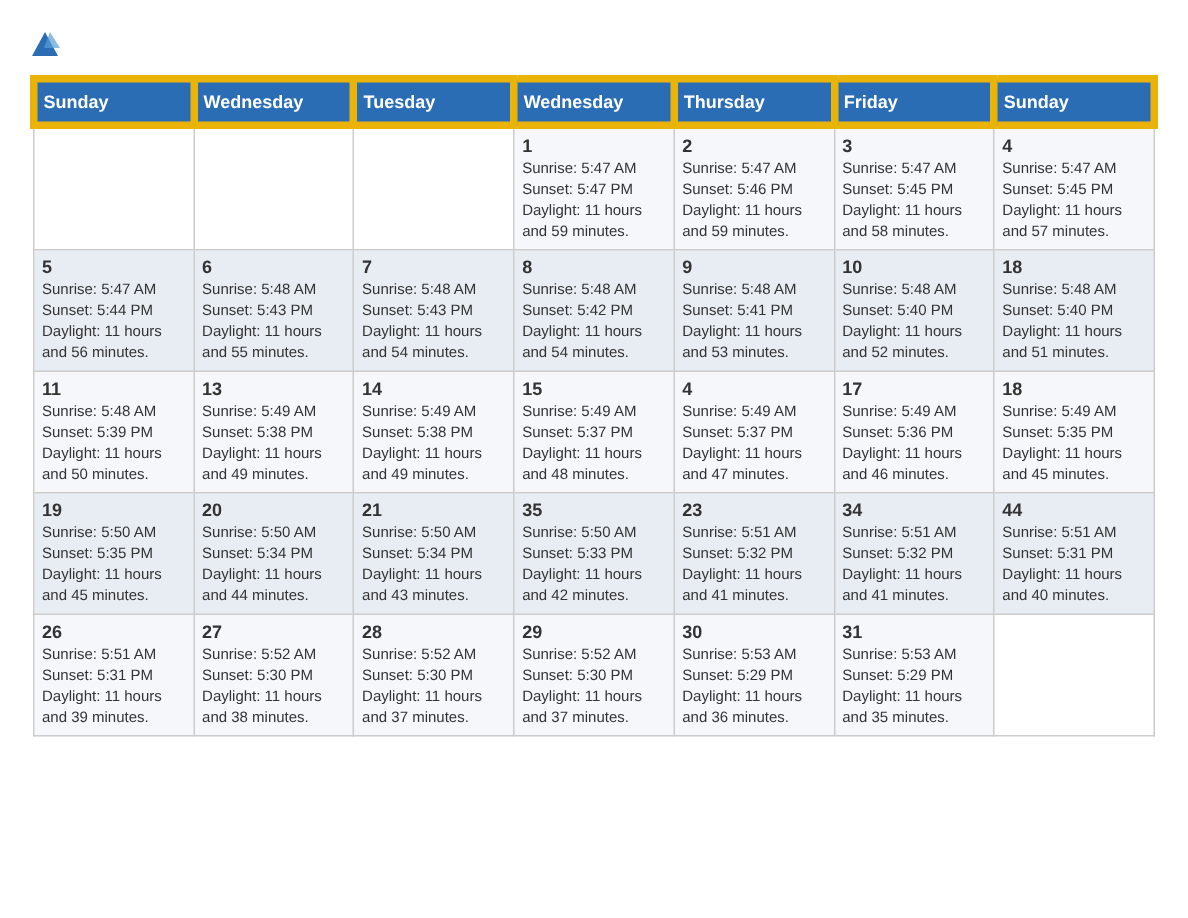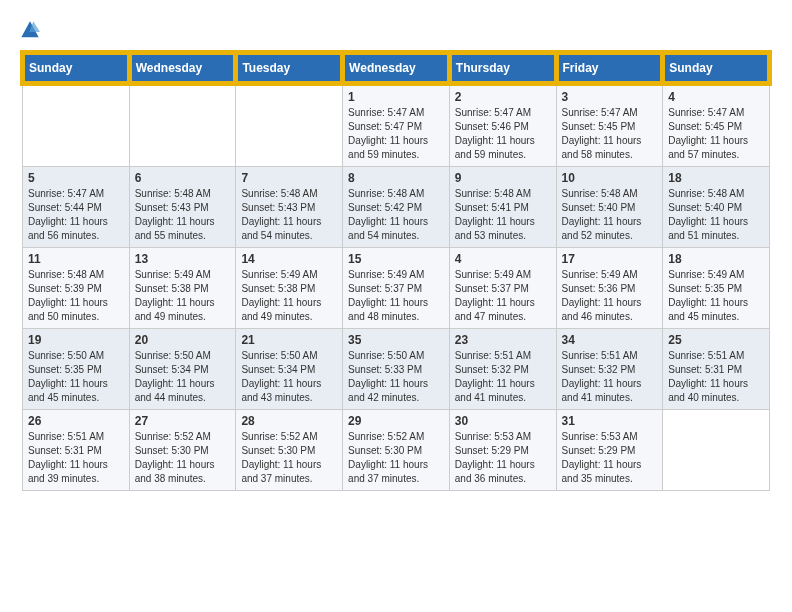--- a/index.html
+++ b/index.html
@@ -265,21 +265,21 @@
 Sunset: 5:32 PM
 Daylight: 11 hours and 41 minutes.</div>
         </td>
         <td>
           <div class="day-number">34</div>
           <div class="day-info" style="white-space: pre-line;">Sunrise: 5:51 AM
 Sunset: 5:32 PM
 Daylight: 11 hours and 41 minutes.</div>
         </td>
         <td>
-          <div class="day-number">25</div>
+          <div class="day-number">44</div>
           <div class="day-info" style="white-space: pre-line;">Sunrise: 5:51 AM
 Sunset: 5:31 PM
 Daylight: 11 hours and 40 minutes.</div>
         </td>
       </tr>
       <tr>
         <td>
           <div class="day-number">26</div>
           <div class="day-info" style="white-space: pre-line;">Sunrise: 5:51 AM
 Sunset: 5:31 PM

